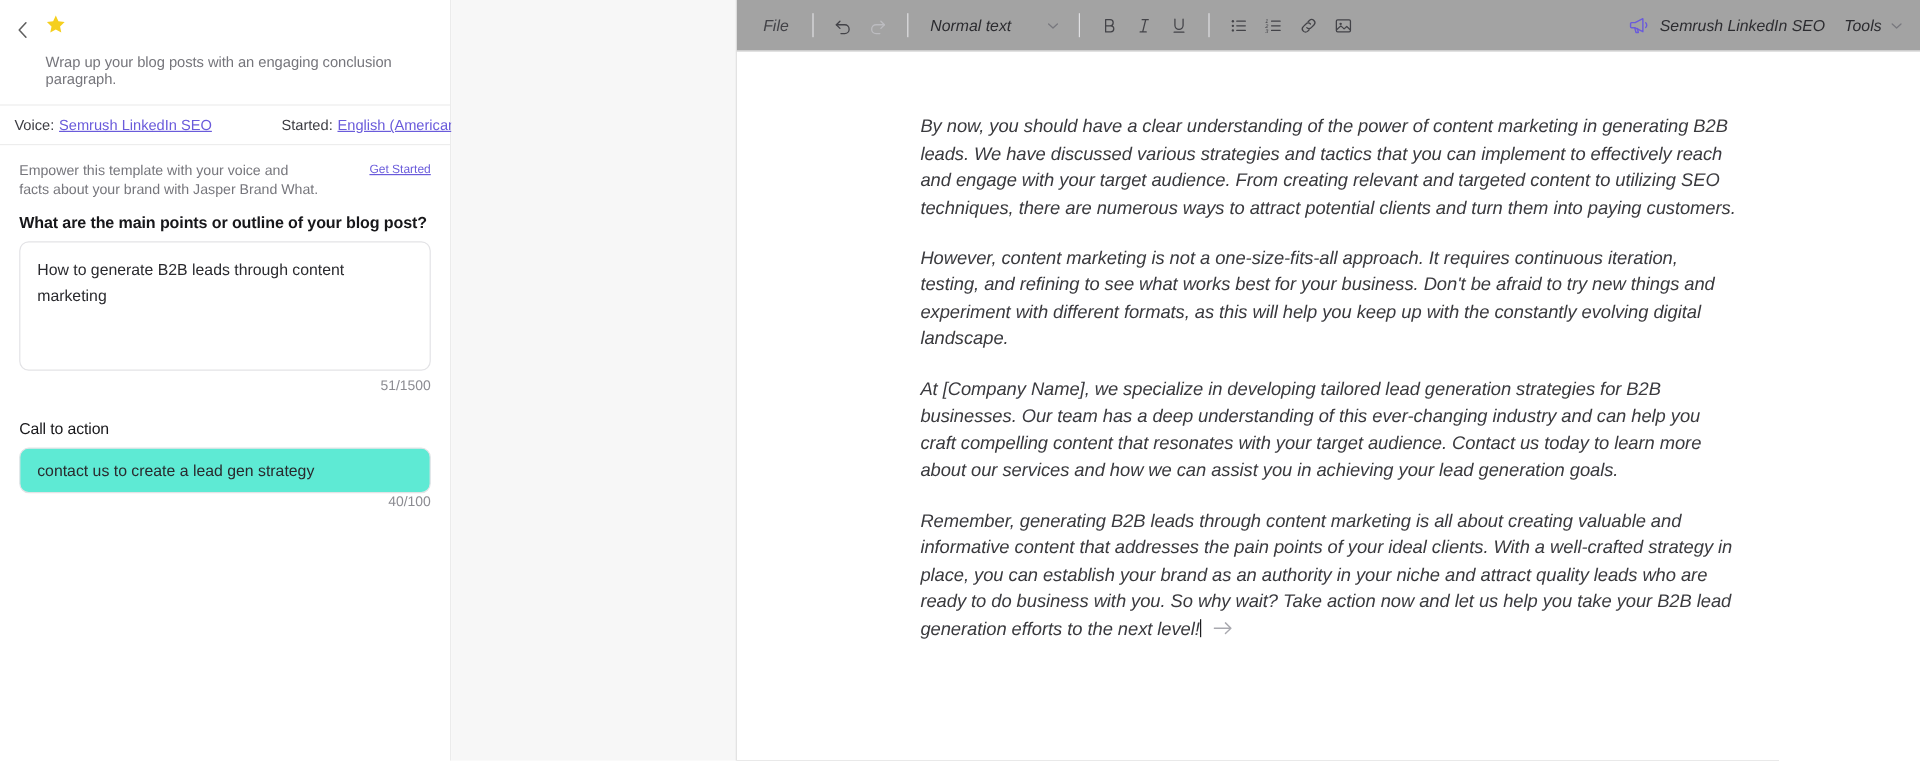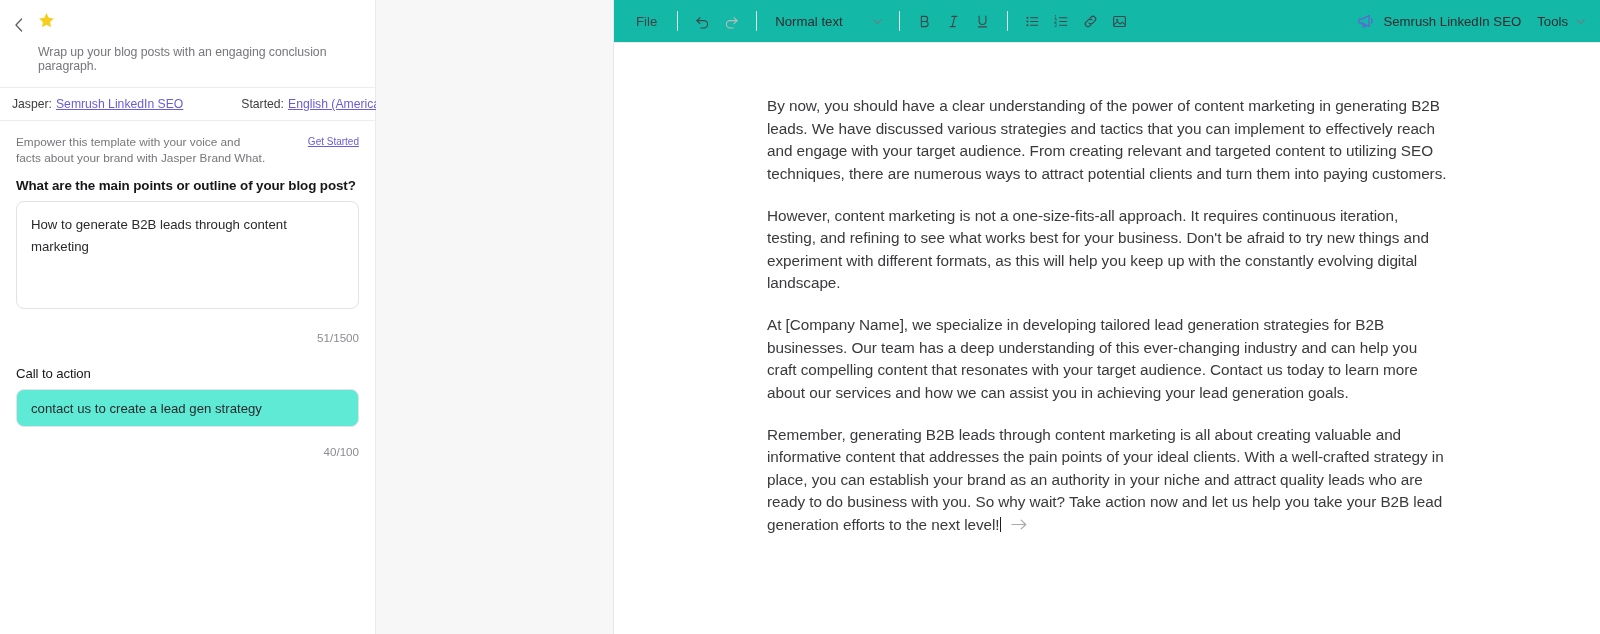--- a/index.html
+++ b/index.html
@@ -85,36 +85,36 @@
   .input-box {
     width: 100%; height: 38px;
     border: 1px solid #e3e3e6; border-radius: 8px;
     background: #5eead4; padding: 0 14px;
     font-size: 13.2px; color: #2a2a2e;
     outline: none;
     font-family: "Liberation Sans", sans-serif;
   }
   .counter {
     text-align: right; font-size: 11.6px; color: #8b8b91;
-    margin-top: 18px;
+    margin-top: 1px;
   }
   .field-block { margin-bottom: 0; }
   .field-block.second { margin-top: 22px; }
 
   
   .mid-col {
     width: 238px; flex: 0 0 238px; height: 634px;
     background: #f7f7f7;
     border-right: 1px solid #e8e8e8;
   }
 
   
   .editor-panel {
-    flex: 1; height: 634px; background: #14b8a6;
-    display: flex; flex-direction: column; min-width: 0;
+    flex: 1; height: 634px; background: #a3a3a3;
+    display: flex; flex-direction: column; min-width: 0; font-style: italic;
   }
   .toolbar {
     height: 43px; flex: 0 0 43px;
     border-bottom: 1px solid #ebebeb;
     display: flex; align-items: center;
     padding: 0 14px 0 12px;
   }
   .tb-left { display: flex; align-items: center; gap: 0; }
   .tb-right { margin-left: auto; display: flex; align-items: center; gap: 16px; }
   .tb-btn {
@@ -180,21 +180,21 @@
           <svg class="star-icon" viewBox="0 0 20 20" aria-hidden="true">
             <path d="M10 1.2l2.6 5.6 6.1.75-4.5 4.2 1.2 6.05L10 14.9l-5.4 2.9 1.2-6.05-4.5-4.2 6.1-.75z" fill="#f5cf1e"></path>
           </svg>
         </span>
       </div>
       <div class="tmpl-sub">Wrap up your blog posts with an engaging conclusion paragraph.</div>
     </div>
 
     <div class="lp-meta">
       <div class="meta-group">
-        <span class="meta-label">Jasper:</span>
+        <span class="meta-label">Voice:</span>
         <span class="meta-link">Semrush LinkedIn SEO</span>
       </div>
       <div class="meta-group lang">
         <span class="meta-label">Started:</span>
         <span class="meta-link">English (American)</span>
       </div>
     </div>
 
     <div class="lp-body">
 

